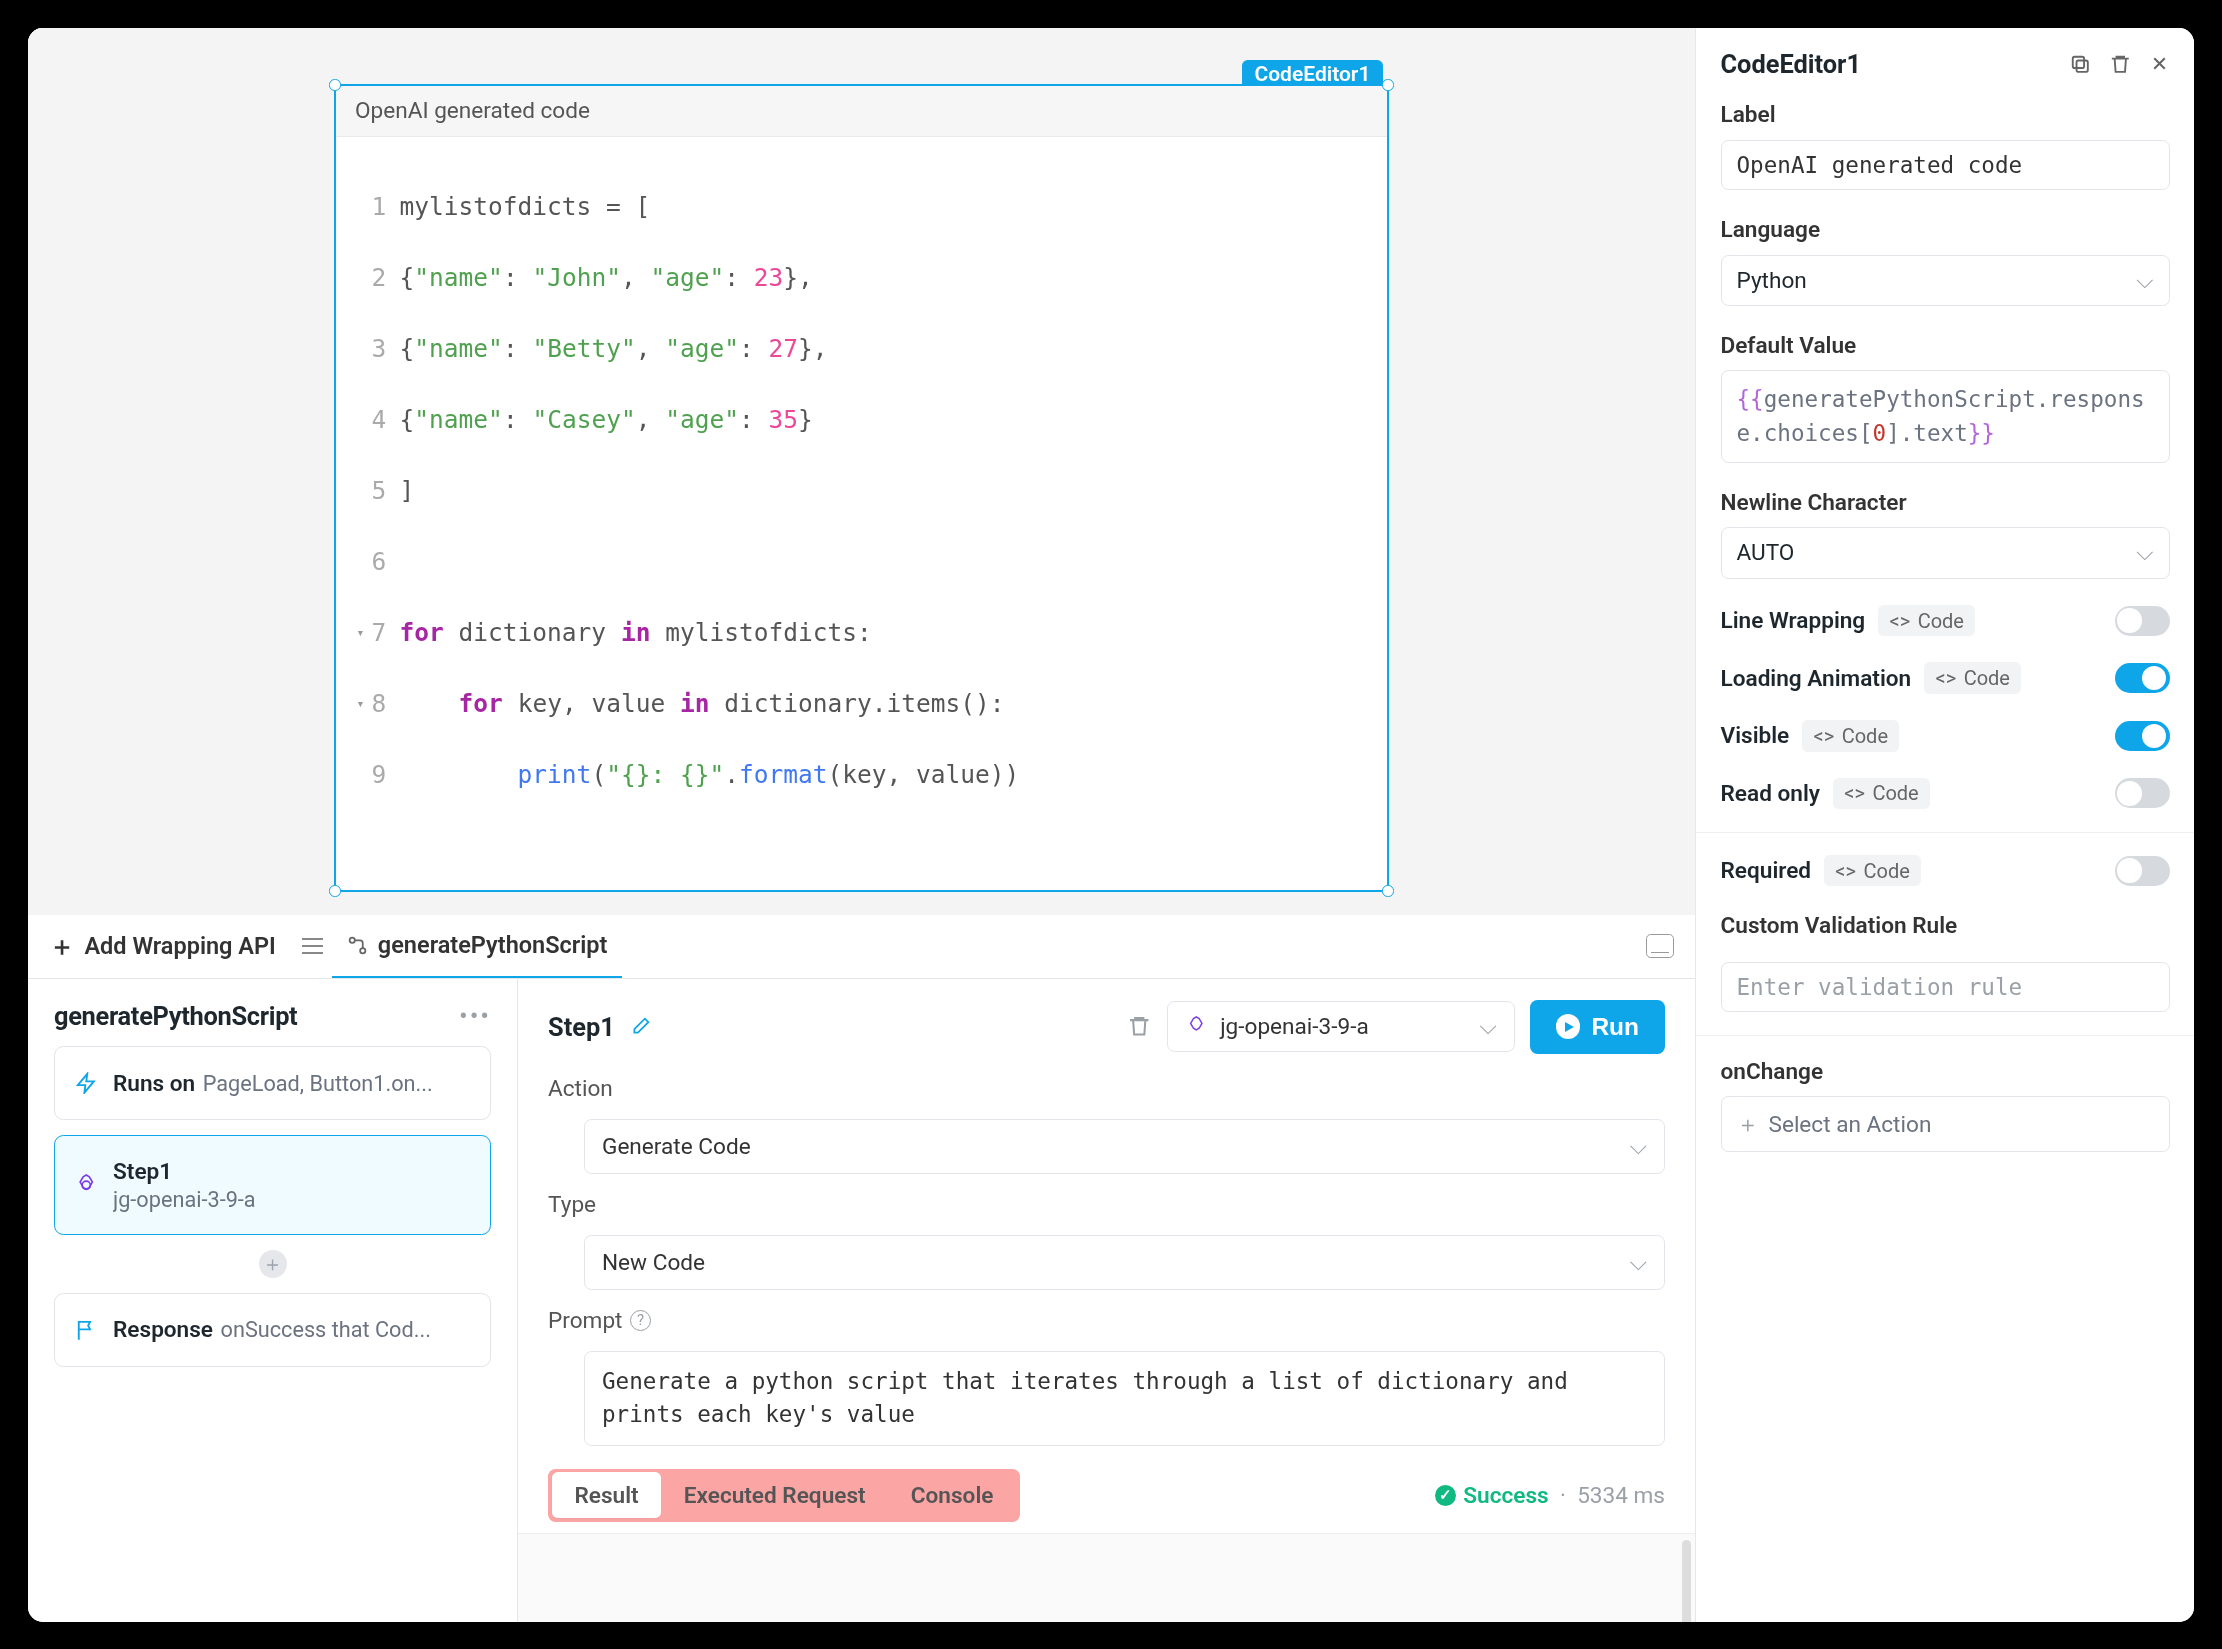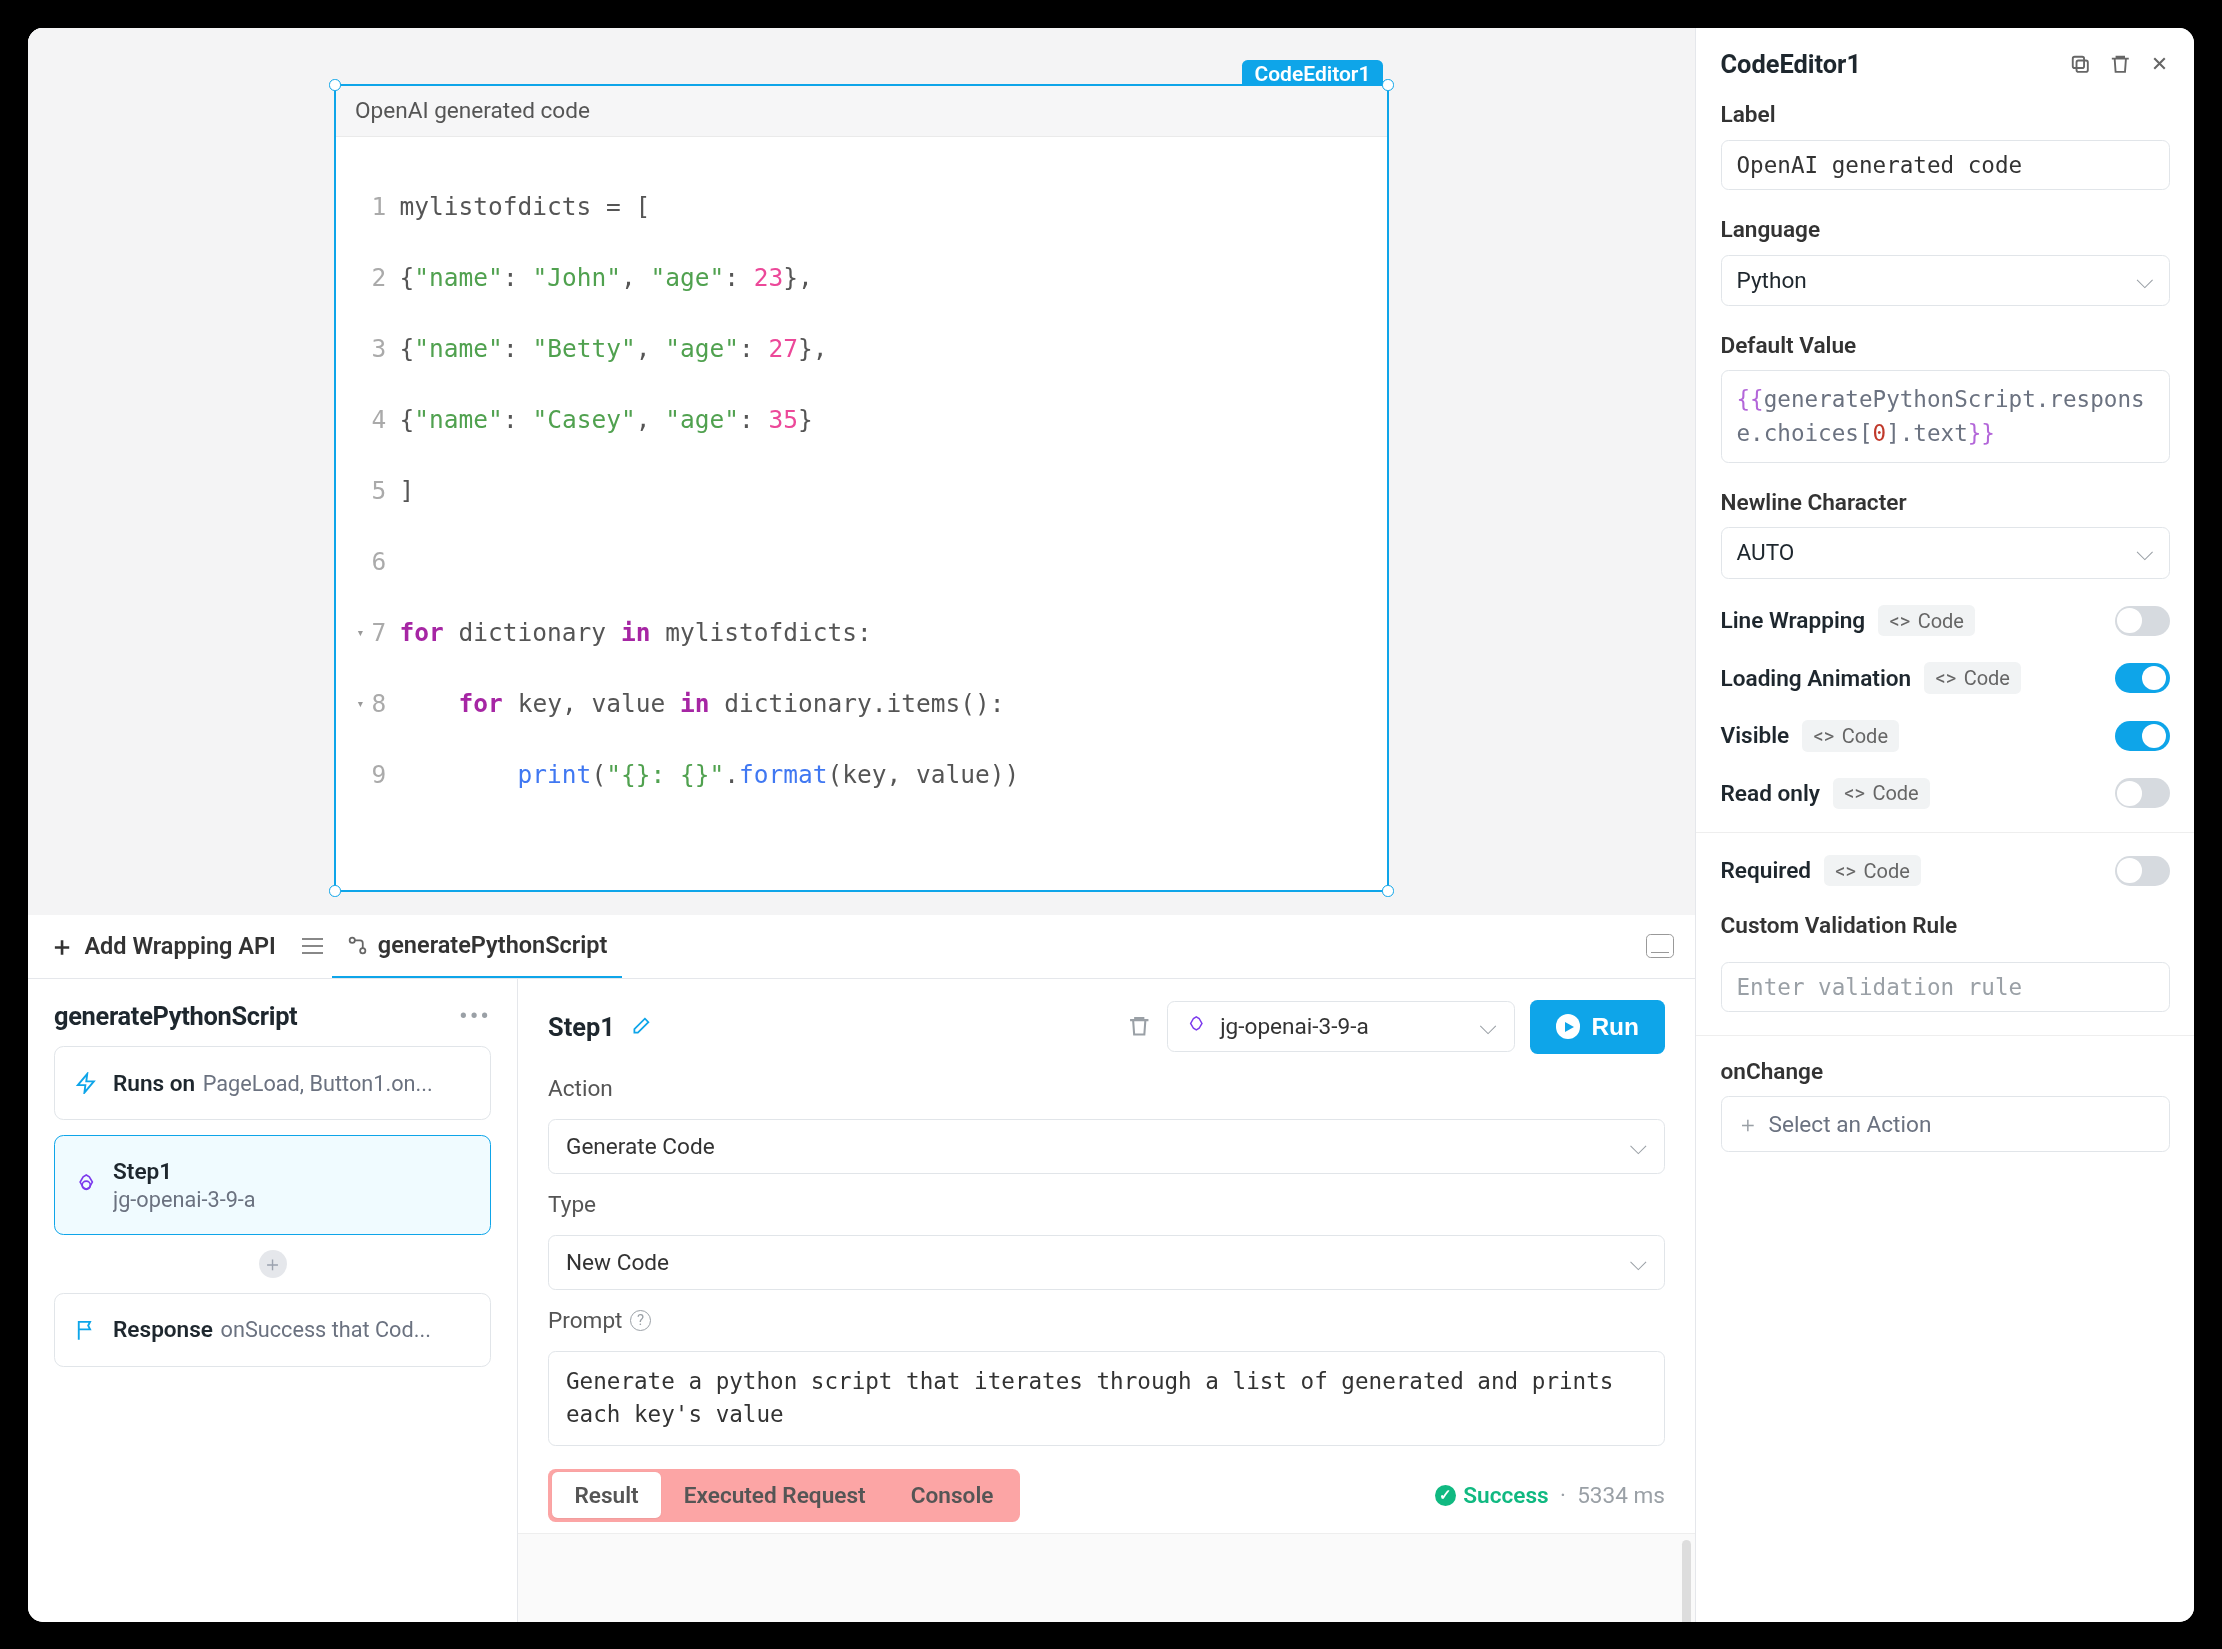--- a/index.html
+++ b/index.html
@@ -236,20 +236,21 @@
   }
   .select-field, .textarea-field {
     border: 0.9px solid #e1e5e9;
     border-radius: 7.5px;
     padding: 13px 17px;
     font-size: 22.6px;
     color: #333;
     display: flex;
     align-items: center;
     cursor: pointer;
+    margin-left: 36px;
   }
   .textarea-field { font-family: ui-monospace, "SF Mono", Menlo, monospace; cursor: text; line-height: 1.5; }
 
   .result-tabs-row {
     display: flex;
     align-items: center;
     padding: 13px 30px 11.3px;
     gap: 0;
   }
   .result-tabs {
@@ -501,21 +502,21 @@
             <div class="field-label">Type</div>
             <div class="select-field">
               <span>New Code</span>
               <span class="chev" style="margin-left:auto">⌵</span>
             </div>
 
             <div class="field-label">
               <span>Prompt</span>
               <span class="help-icon">?</span>
             </div>
-            <div class="textarea-field">Generate a python script that iterates through a list of generated and prints each key's value</div>
+            <div class="textarea-field">Generate a python script that iterates through a list of dictionary and prints each key's value</div>
           </div>
 
           <div class="result-tabs-row">
             <div class="result-tabs">
               <div class="result-tab active">Result</div>
               <div class="result-tab">Executed Request</div>
               <div class="result-tab">Console</div>
             </div>
             <div class="status-area">
               <span class="status-ok">

